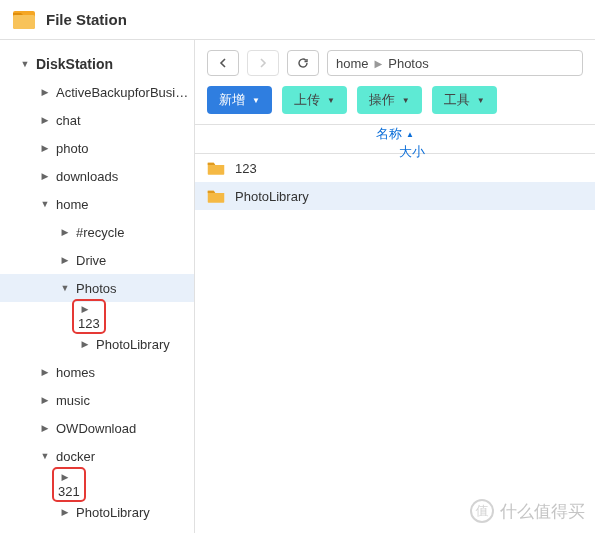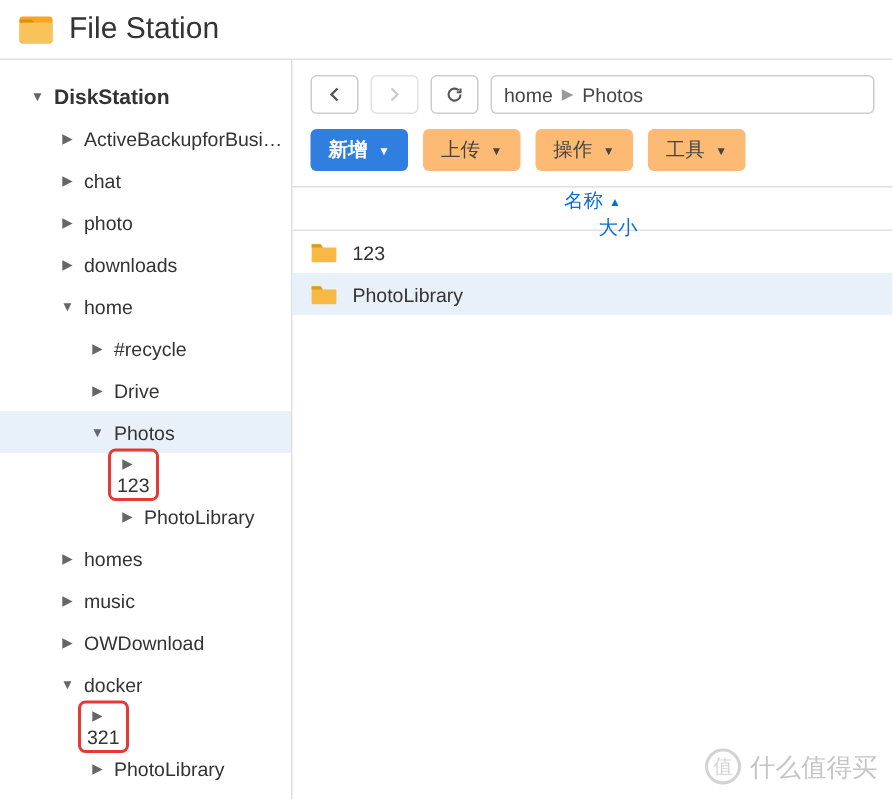--- a/index.html
+++ b/index.html
@@ -1,36 +1,36 @@
 <!DOCTYPE html>
 <html><head>
 <meta charset="utf-8">
 <style>
 * { box-sizing: border-box; margin: 0; padding: 0; }
 body { font-family: -apple-system, BlinkMacSystemFont, "Segoe UI", Arial, sans-serif; font-size: 13px; color: #333; width: 595px; height: 533px; overflow: hidden; background: #fff; position: relative; }
 .header { height: 40px; display: flex; align-items: center; padding: 0 12px; border-bottom: 1px solid #e0e0e0; background: #fff; }
 .app-icon { width: 24px; height: 24px; margin-right: 10px; }
-.app-title { font-size: 20px; font-weight: 400; color: #333; }
+.app-title { font-size: 15px; font-weight: 700; color: #333; }
 .main { display: flex; height: calc(100% - 40px); }
 .sidebar { width: 195px; border-right: 1px solid #e0e0e0; overflow: hidden; padding-top: 10px; }
 .tree-item { display: flex; align-items: center; height: 28px; cursor: pointer; white-space: nowrap; }
 .tree-item.selected { background: #e8f0fa; }
 .tree-toggle { width: 14px; height: 14px; display: flex; align-items: center; justify-content: center; margin-right: 4px; color: #666; font-size: 9px; flex-shrink: 0; }
 .tree-label { overflow: hidden; text-overflow: ellipsis; }
 .tree-root { font-weight: 600; font-size: 14px; }
 .redbox { border: 2px solid #e53935; border-radius: 5px; padding: 1px 4px; margin-left: -6px; }
 .content { flex: 1; display: flex; flex-direction: column; }
 .toolbar1 { display: flex; align-items: center; gap: 8px; padding: 10px 12px 6px; }
 .navbtn { width: 32px; height: 26px; border: 1px solid #ccc; border-radius: 4px; background: #fff; display: flex; align-items: center; justify-content: center; color: #555; cursor: pointer; }
 .navbtn.disabled { color: #ccc; border-color: #e0e0e0; }
 .breadcrumb { flex: 1; height: 26px; border: 1px solid #ccc; border-radius: 4px; display: flex; align-items: center; padding: 0 8px; gap: 6px; color: #444; }
 .crumb-sep { color: #999; font-size: 10px; }
 .toolbar2 { display: flex; align-items: center; gap: 10px; padding: 4px 12px 10px; }
-.btn { height: 28px; padding: 0 12px; border-radius: 4px; background: #fdba74; display: flex; align-items: center; gap: 4px; color: #444; cursor: pointer; }
-.btn.primary { background: #2f7ee0; color: #fff; font-weight: 700; }
+.btn { height: 28px; padding: 0 12px; border-radius: 4px; background: #5eead4; display: flex; align-items: center; gap: 4px; color: #444; cursor: pointer; }
+.btn.primary { background: #2f7ee0; color: #fff; font-weight: 400; }
 .caret-down { font-size: 8px; margin-left: 3px; }
 .table-head { display: flex; border-top: 1px solid #e0e0e0; border-bottom: 1px solid #e0e0e0; height: 30px; align-items: center; padding: 0 12px; color: #0a6dd8; flex-direction: column; }
 .col-name { flex: 1; display: flex; align-items: center; gap: 4px; }
 .sort-caret { font-size: 8px; }
 .col-size { width: 60px; text-align: right; }
 .row { display: flex; align-items: center; height: 28px; padding: 0 12px; gap: 10px; }
 .row.selected { background: #e8f0fa; }
 .folder-icon { width: 18px; height: 16px; flex-shrink: 0; }
 .watermark { position: absolute; right: 10px; bottom: 10px; display: flex; align-items: center; gap: 6px; color: #bbb; font-size: 17px; font-weight: 500; opacity: 0.85; }
 .watermark-icon { width: 24px; height: 24px; border: 2px solid #ccc; border-radius: 50%; display: flex; align-items: center; justify-content: center; font-size: 13px; color: #ccc; }

